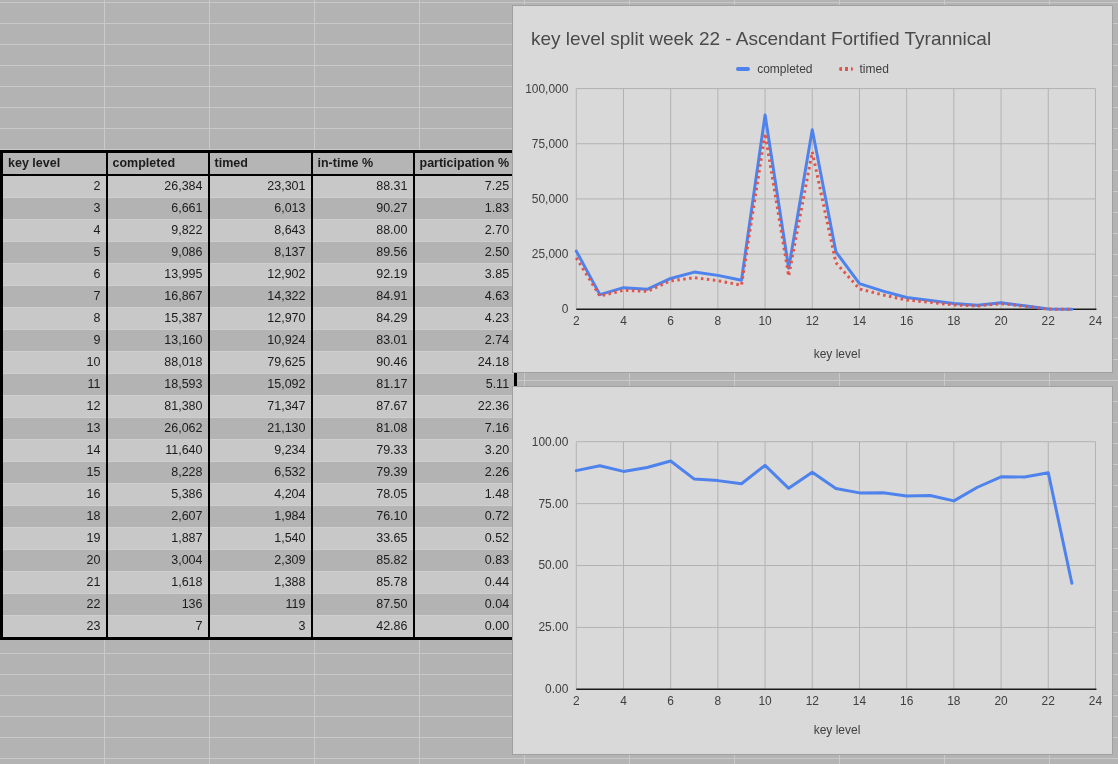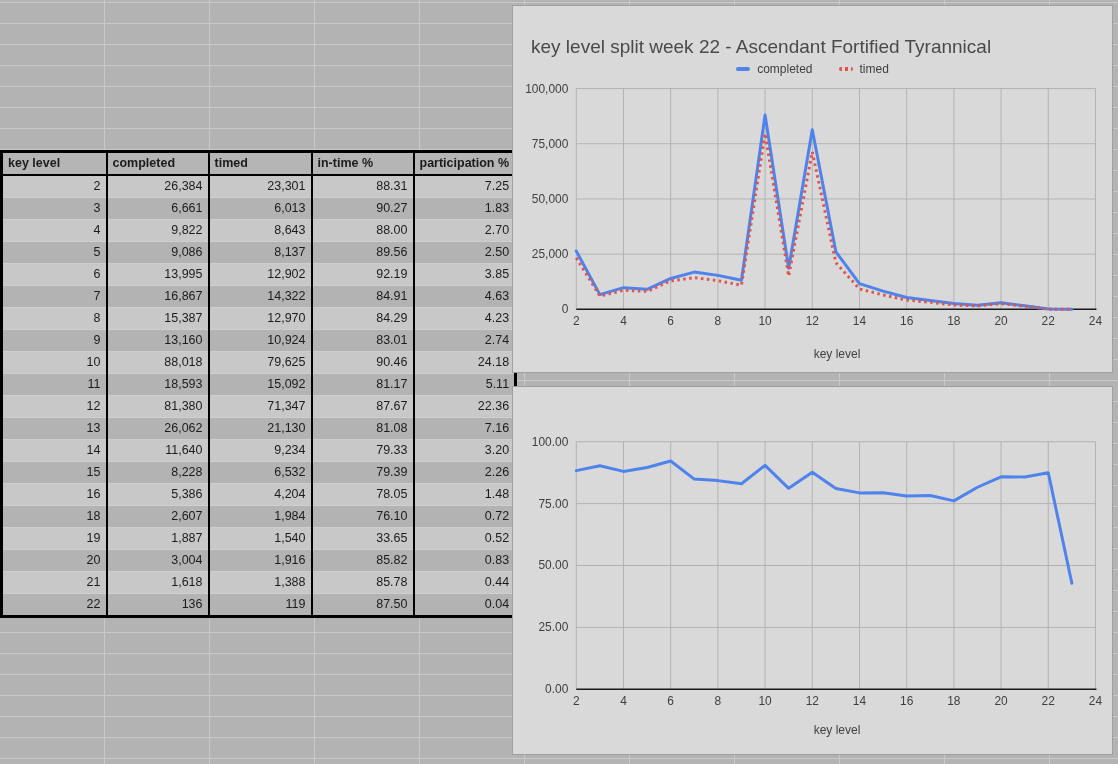--- a/index.html
+++ b/index.html
@@ -31,21 +31,21 @@
   .col-intime{width:102px;} .col-part{width:95px;}
 
   
   .panel{
     position:absolute;left:512px;width:601px;background:#d9d9d9;
     border:1px solid #a0a0a0;box-sizing:border-box;
   }
   .panel-1{top:5px;height:368px;}
   .panel-2{top:386px;height:369px;}
   .chart-title{
-    position:absolute;left:18px;font-size:19px;color:#4a4a4a;white-space:nowrap;margin-top:8px;
+    position:absolute;left:18px;font-size:19px;color:#4a4a4a;white-space:nowrap;
   }
   .panel-1 .chart-title{top:22px;}
   .panel-2 .chart-title{top:12px;}
   .legend{
     position:absolute;top:56px;left:0;width:100%;
     display:flex;justify-content:center;gap:26px;align-items:center;
   }
   .legend-item{display:flex;align-items:center;gap:7px;font-size:12px;color:#3f3f3f;}
   .swatch{display:inline-block;width:14px;height:4px;border-radius:2px;}
   .chart-svg{position:absolute;left:0;top:0;width:100%;height:100%;}
@@ -196,37 +196,44 @@
           <tr>
             <td>19</td>
             <td>1,887</td>
             <td>1,540</td>
             <td>33.65</td>
             <td>0.52</td>
           </tr>
           <tr>
             <td>20</td>
             <td>3,004</td>
-            <td>1,916</td>
+            <td>2,309</td>
             <td>85.82</td>
             <td>0.83</td>
           </tr>
           <tr>
             <td>21</td>
             <td>1,618</td>
             <td>1,388</td>
             <td>85.78</td>
             <td>0.44</td>
           </tr>
           <tr>
             <td>22</td>
             <td>136</td>
             <td>119</td>
             <td>87.50</td>
             <td>0.04</td>
+          </tr>
+          <tr>
+            <td>23</td>
+            <td>7</td>
+            <td>3</td>
+            <td>42.86</td>
+            <td>0.00</td>
           </tr>
         </tbody>
     </table>
   </div>
 
   <div class="panel panel-1">
     <svg id="chart0" class="chart-svg" viewBox="0 0 601 368">
         <line x1="63" y1="83" x2="63" y2="305" stroke="#b2b2b2" stroke-width="1"></line>
         <text x="63" y="321" text-anchor="middle">2</text>
         <line x1="110.45454545454545" y1="83" x2="110.45454545454545" y2="305" stroke="#b2b2b2" stroke-width="1"></line>

